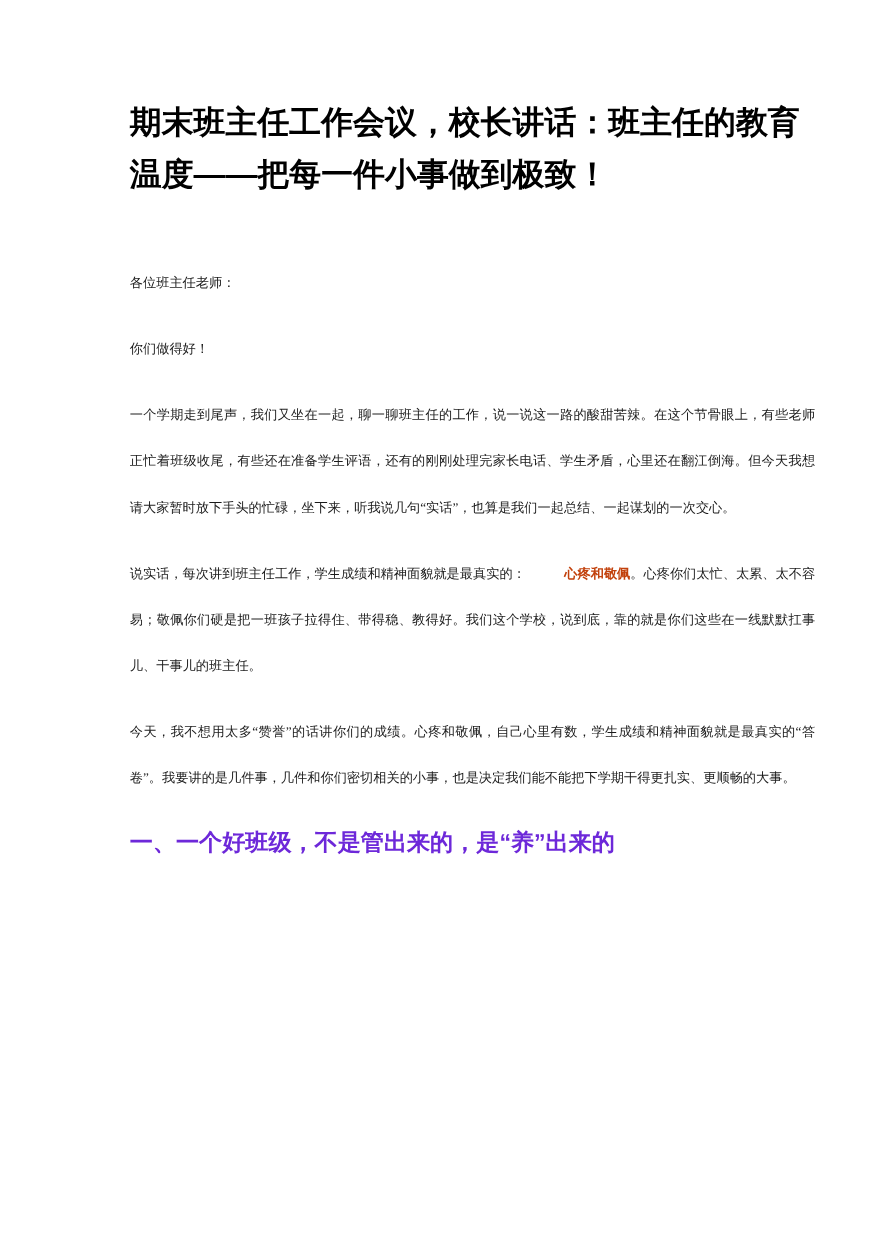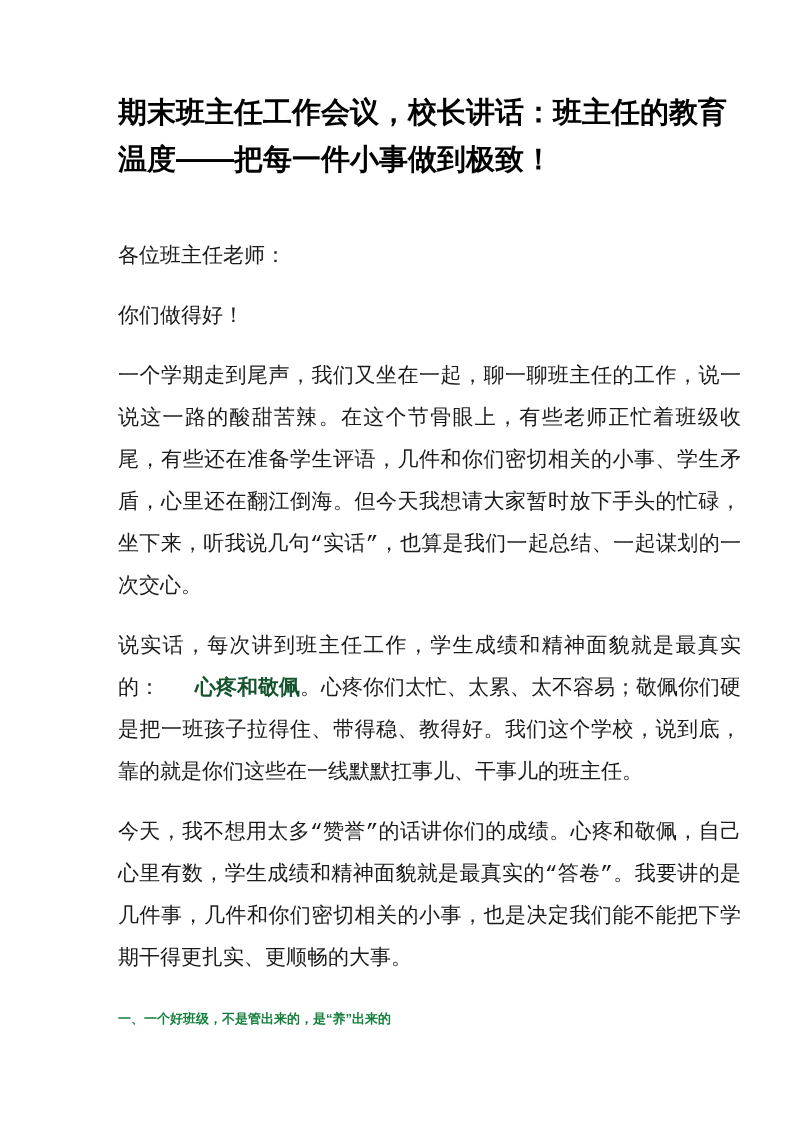--- a/index.html
+++ b/index.html
@@ -23,54 +23,54 @@
     margin: 0 0 53px 0;
     font-family: "Liberation Sans", "DejaVu Sans", sans-serif;
     font-weight: bold;
     font-size: 29px;
     line-height: 47px;
     color: #000000;
     text-align: left;
   }
   .para {
     margin: 0 0 18px 0;
-    font-family: Liberation Mono, monospace;
+    font-family: Liberation Serif, serif;
     font-weight: normal;
-    font-size: 21px;
+    font-size: 12px;
     line-height: 42px;
     color: #1a1a1a;
     text-align: justify;
   }
   .para strong {
     font-weight: bold;
-    color: #14532d;
+    color: #c2410c;
     margin-left: 35px;
   }
   .section-heading {
     margin: 0;
     font-family: "Liberation Sans", "DejaVu Sans", sans-serif;
     font-weight: bold;
-    font-size: 13px;
+    font-size: 21px;
     line-height: 42px;
-    color: #15803d;
+    color: #6d28d9;
     text-align: left;
   }
 </style>
 </head>
 <body>
 
 <div class="page">
 
   <h1 class="doc-title">期末班主任工作会议，校长讲话：班主任的教育温度——把每一件小事做到极致！</h1>
 
   <p class="para">各位班主任老师：</p>
 
   <p class="para">你们做得好！</p>
 
-  <p class="para">一个学期走到尾声，我们又坐在一起，聊一聊班主任的工作，说一说这一路的酸甜苦辣。在这个节骨眼上，有些老师正忙着班级收尾，有些还在准备学生评语，几件和你们密切相关的小事、学生矛盾，心里还在翻江倒海。但今天我想请大家暂时放下手头的忙碌，坐下来，听我说几句“实话”，也算是我们一起总结、一起谋划的一次交心。</p>
+  <p class="para">一个学期走到尾声，我们又坐在一起，聊一聊班主任的工作，说一说这一路的酸甜苦辣。在这个节骨眼上，有些老师正忙着班级收尾，有些还在准备学生评语，还有的刚刚处理完家长电话、学生矛盾，心里还在翻江倒海。但今天我想请大家暂时放下手头的忙碌，坐下来，听我说几句“实话”，也算是我们一起总结、一起谋划的一次交心。</p>
 
   <p class="para"><span>说实话，每次讲到班主任工作，学生成绩和精神面貌就是最真实的：</span><strong>心疼和敬佩</strong><span>。心疼你们太忙、太累、太不容易；敬佩你们硬是把一班孩子拉得住、带得稳、教得好。我们这个学校，说到底，靠的就是你们这些在一线默默扛事儿、干事儿的班主任。</span></p>
 
   <p class="para">今天，我不想用太多“赞誉”的话讲你们的成绩。心疼和敬佩，自己心里有数，学生成绩和精神面貌就是最真实的“答卷”。我要讲的是几件事，几件和你们密切相关的小事，也是决定我们能不能把下学期干得更扎实、更顺畅的大事。</p>
 
   <h2 class="section-heading">一、一个好班级，不是管出来的，是“养”出来的</h2>
 
 </div>
 
 </body></html>

